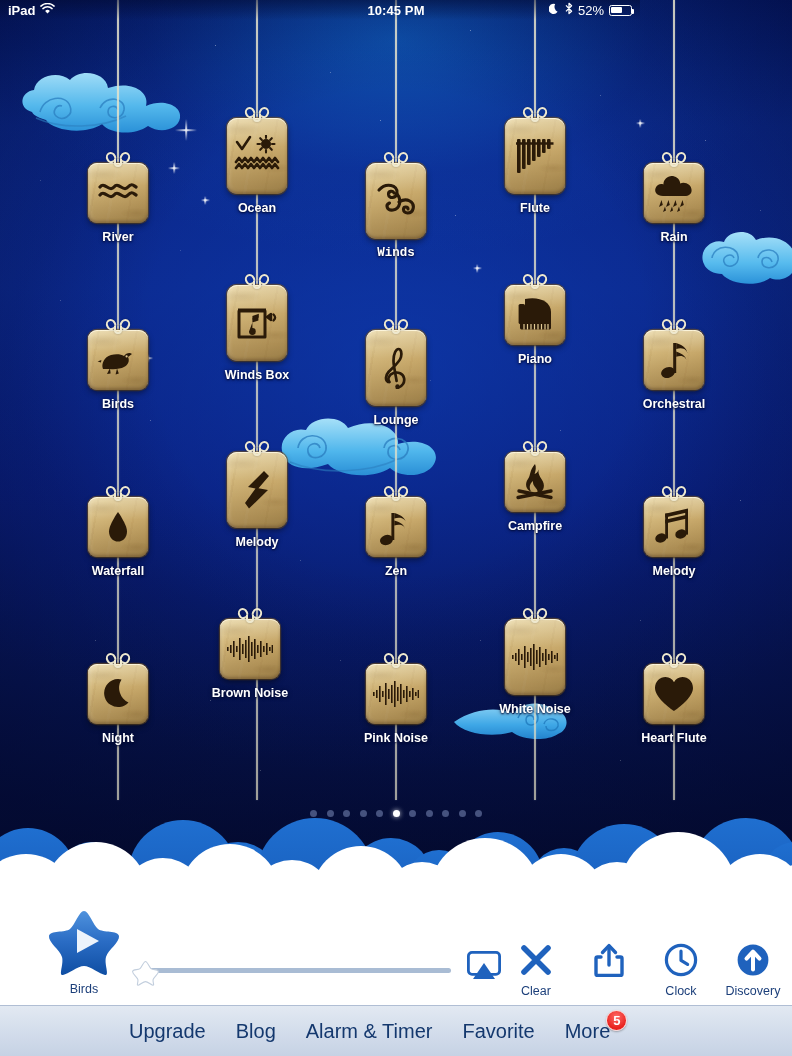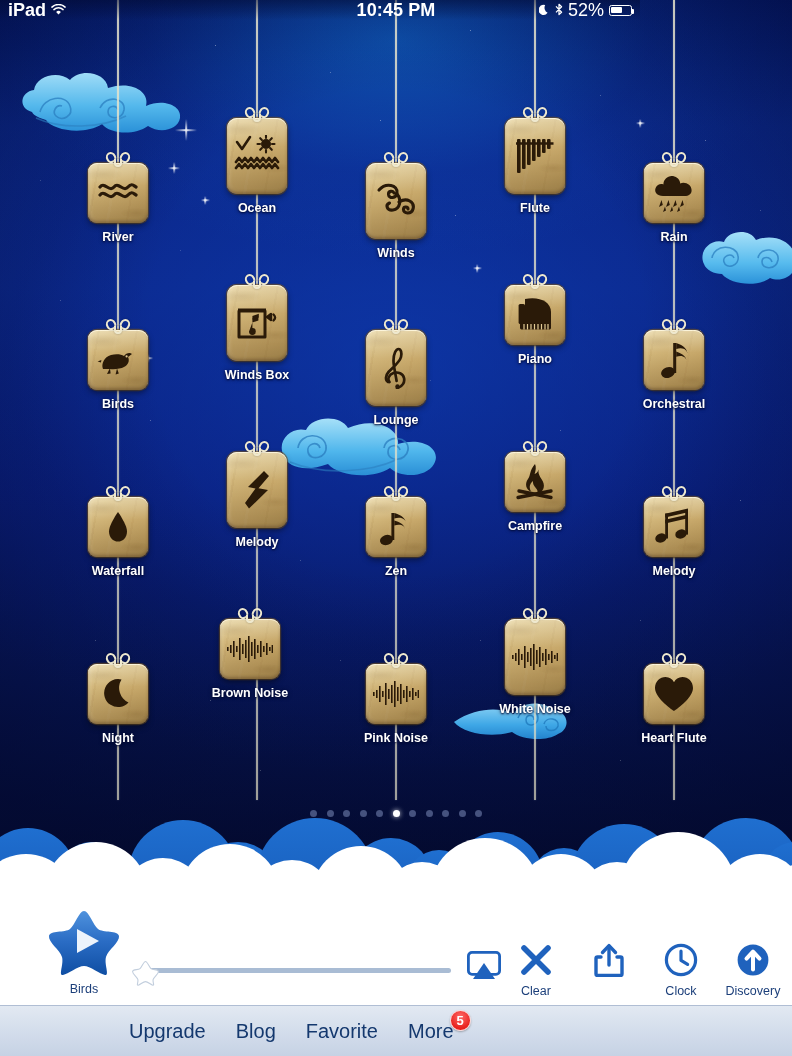--- a/index.html
+++ b/index.html
@@ -35,21 +35,21 @@
   }
   .sparkle::before{ left:50%; top:0; width:1.6px; height:100%; transform:translateX(-50%);
     background:linear-gradient(180deg,rgba(234,244,255,0) 0%,#fff 50%,rgba(234,244,255,0) 100%); }
   .sparkle::after{ top:50%; left:0; height:1.6px; width:100%; transform:translateY(-50%);
     background:linear-gradient(90deg,rgba(234,244,255,0) 0%,#fff 50%,rgba(234,244,255,0) 100%); }
 
   
   .statusbar{
     position:absolute; left:0; top:0; width:640px; height:20px;
     display:flex; align-items:center; color:#fff;
-    font-size:18px; z-index:40;
+    font-size:13px; z-index:40;
     background:linear-gradient(180deg,rgba(2,10,50,.55),rgba(2,10,50,0));
   }
   .sb-left{ position:absolute; left:8px; display:flex; align-items:center; gap:5px; }
   .sb-center{ position:absolute; left:0; width:792px; text-align:center; font-weight:bold; letter-spacing:.1px; }
   .sb-right{ position:absolute; right:8px; display:flex; align-items:center; gap:5px; }
   .sb-label{ font-weight:bold; }
   .battery{
     width:23px; height:11px; border:1.3px solid #fff; border-radius:2.5px;
     position:relative; display:inline-block;
   }
@@ -509,21 +509,21 @@
       <rect x="42" y="11" width="1.6" height="4"></rect> 
                   <rect x="44.6" y="9" width="1.6" height="8"></rect>
       </g>
               </svg>
             </span>
           </div>
           <div class="tile-label">Brown Noise</div>
         </div>
       </div>
       <div class="strand" style="left: 395px; height: 800px;"></div>
-      <div class="tile-cell" style="left: 336px; top: 152px;">
+      <div class="tile-cell" style="left: 336px; top: 152px; font-family: Liberation Mono, monospace;">
         <div class="tile-wrap">
           <div class="knot">
             <span class="l"></span>
             <span class="r"></span>
             <span class="t"></span>
           </div>
           <div class="tile tall">
             <span>
               <svg width="40" height="38" viewBox="0 0 40 38">
                 <g class="tile-ico-stroke" stroke-width="3.1">
@@ -958,20 +958,23 @@
 
   <div class="tabbar">
     <div class="tabs" id="tabs">
         <div class="tab">
           <span>Upgrade</span>
         </div>
         <div class="tab">
           <span>Blog</span>
         </div>
         <div class="tab">
+          <span>Alarm &amp; Timer</span>
+        </div>
+        <div class="tab">
           <span>Favorite</span>
         </div>
         <div class="tab">
           <span>More</span>
           <span class="badge">5</span>
         </div>
       </div>
   </div>
 
 </div>

